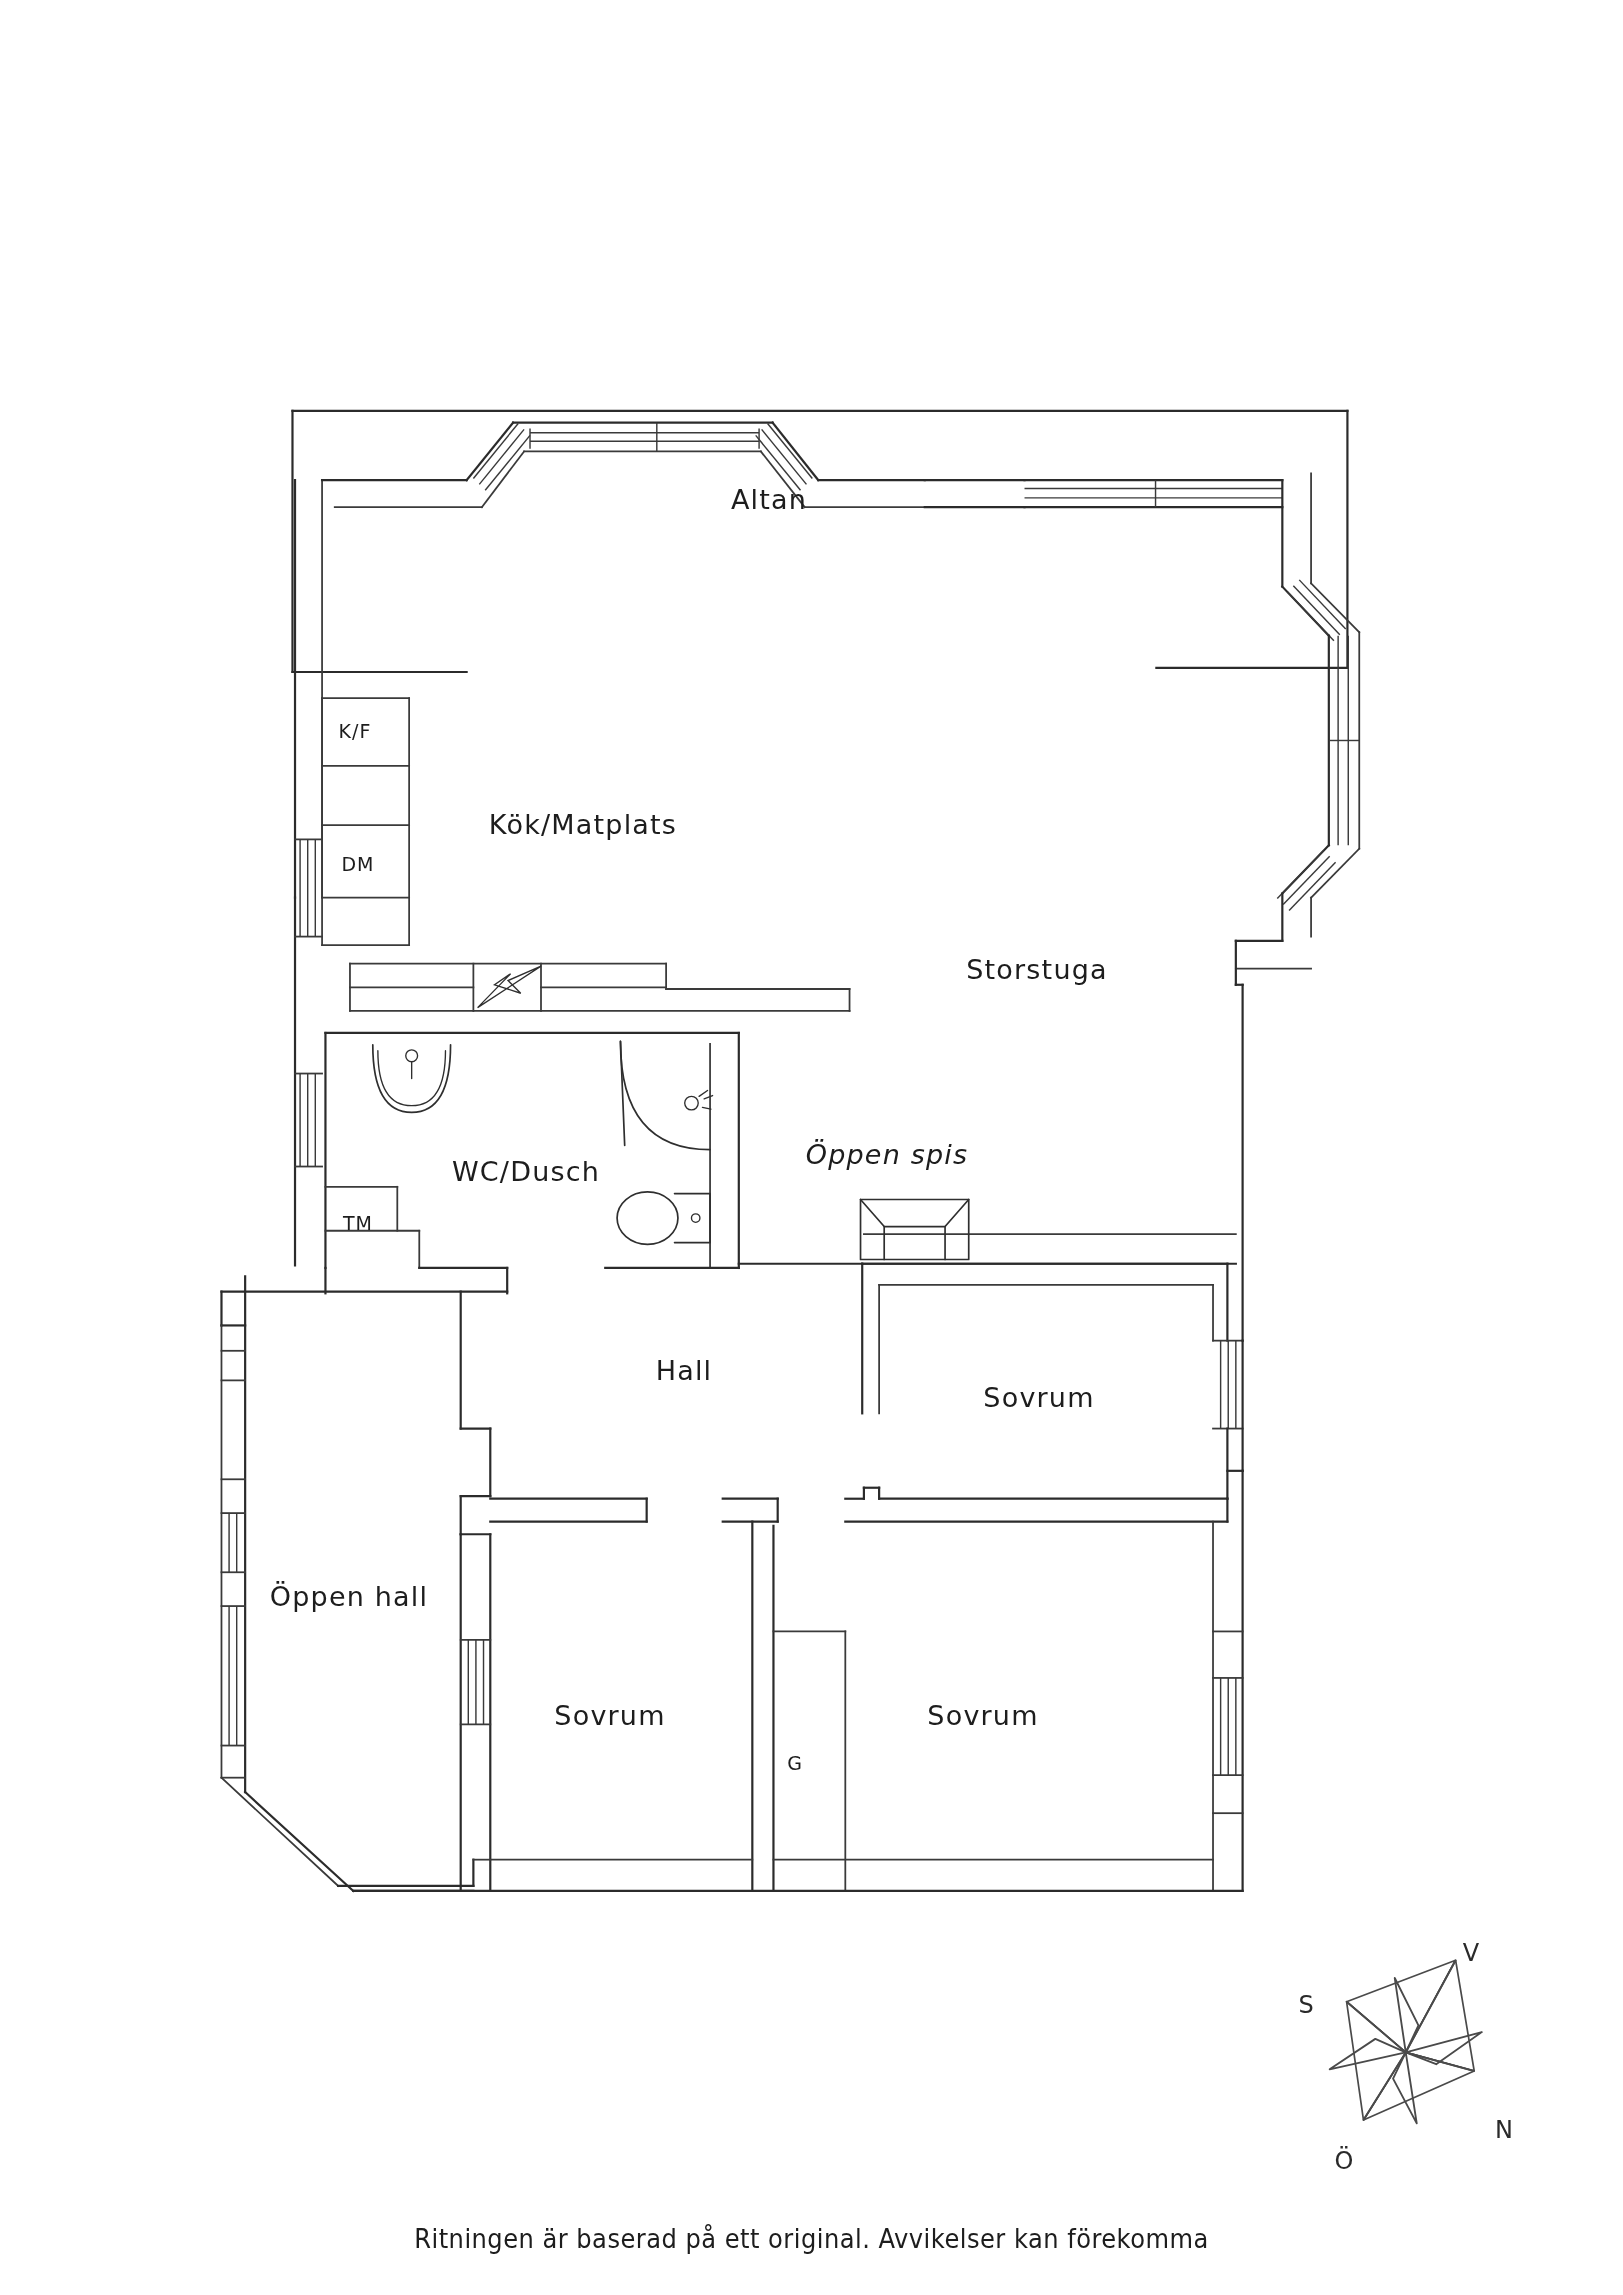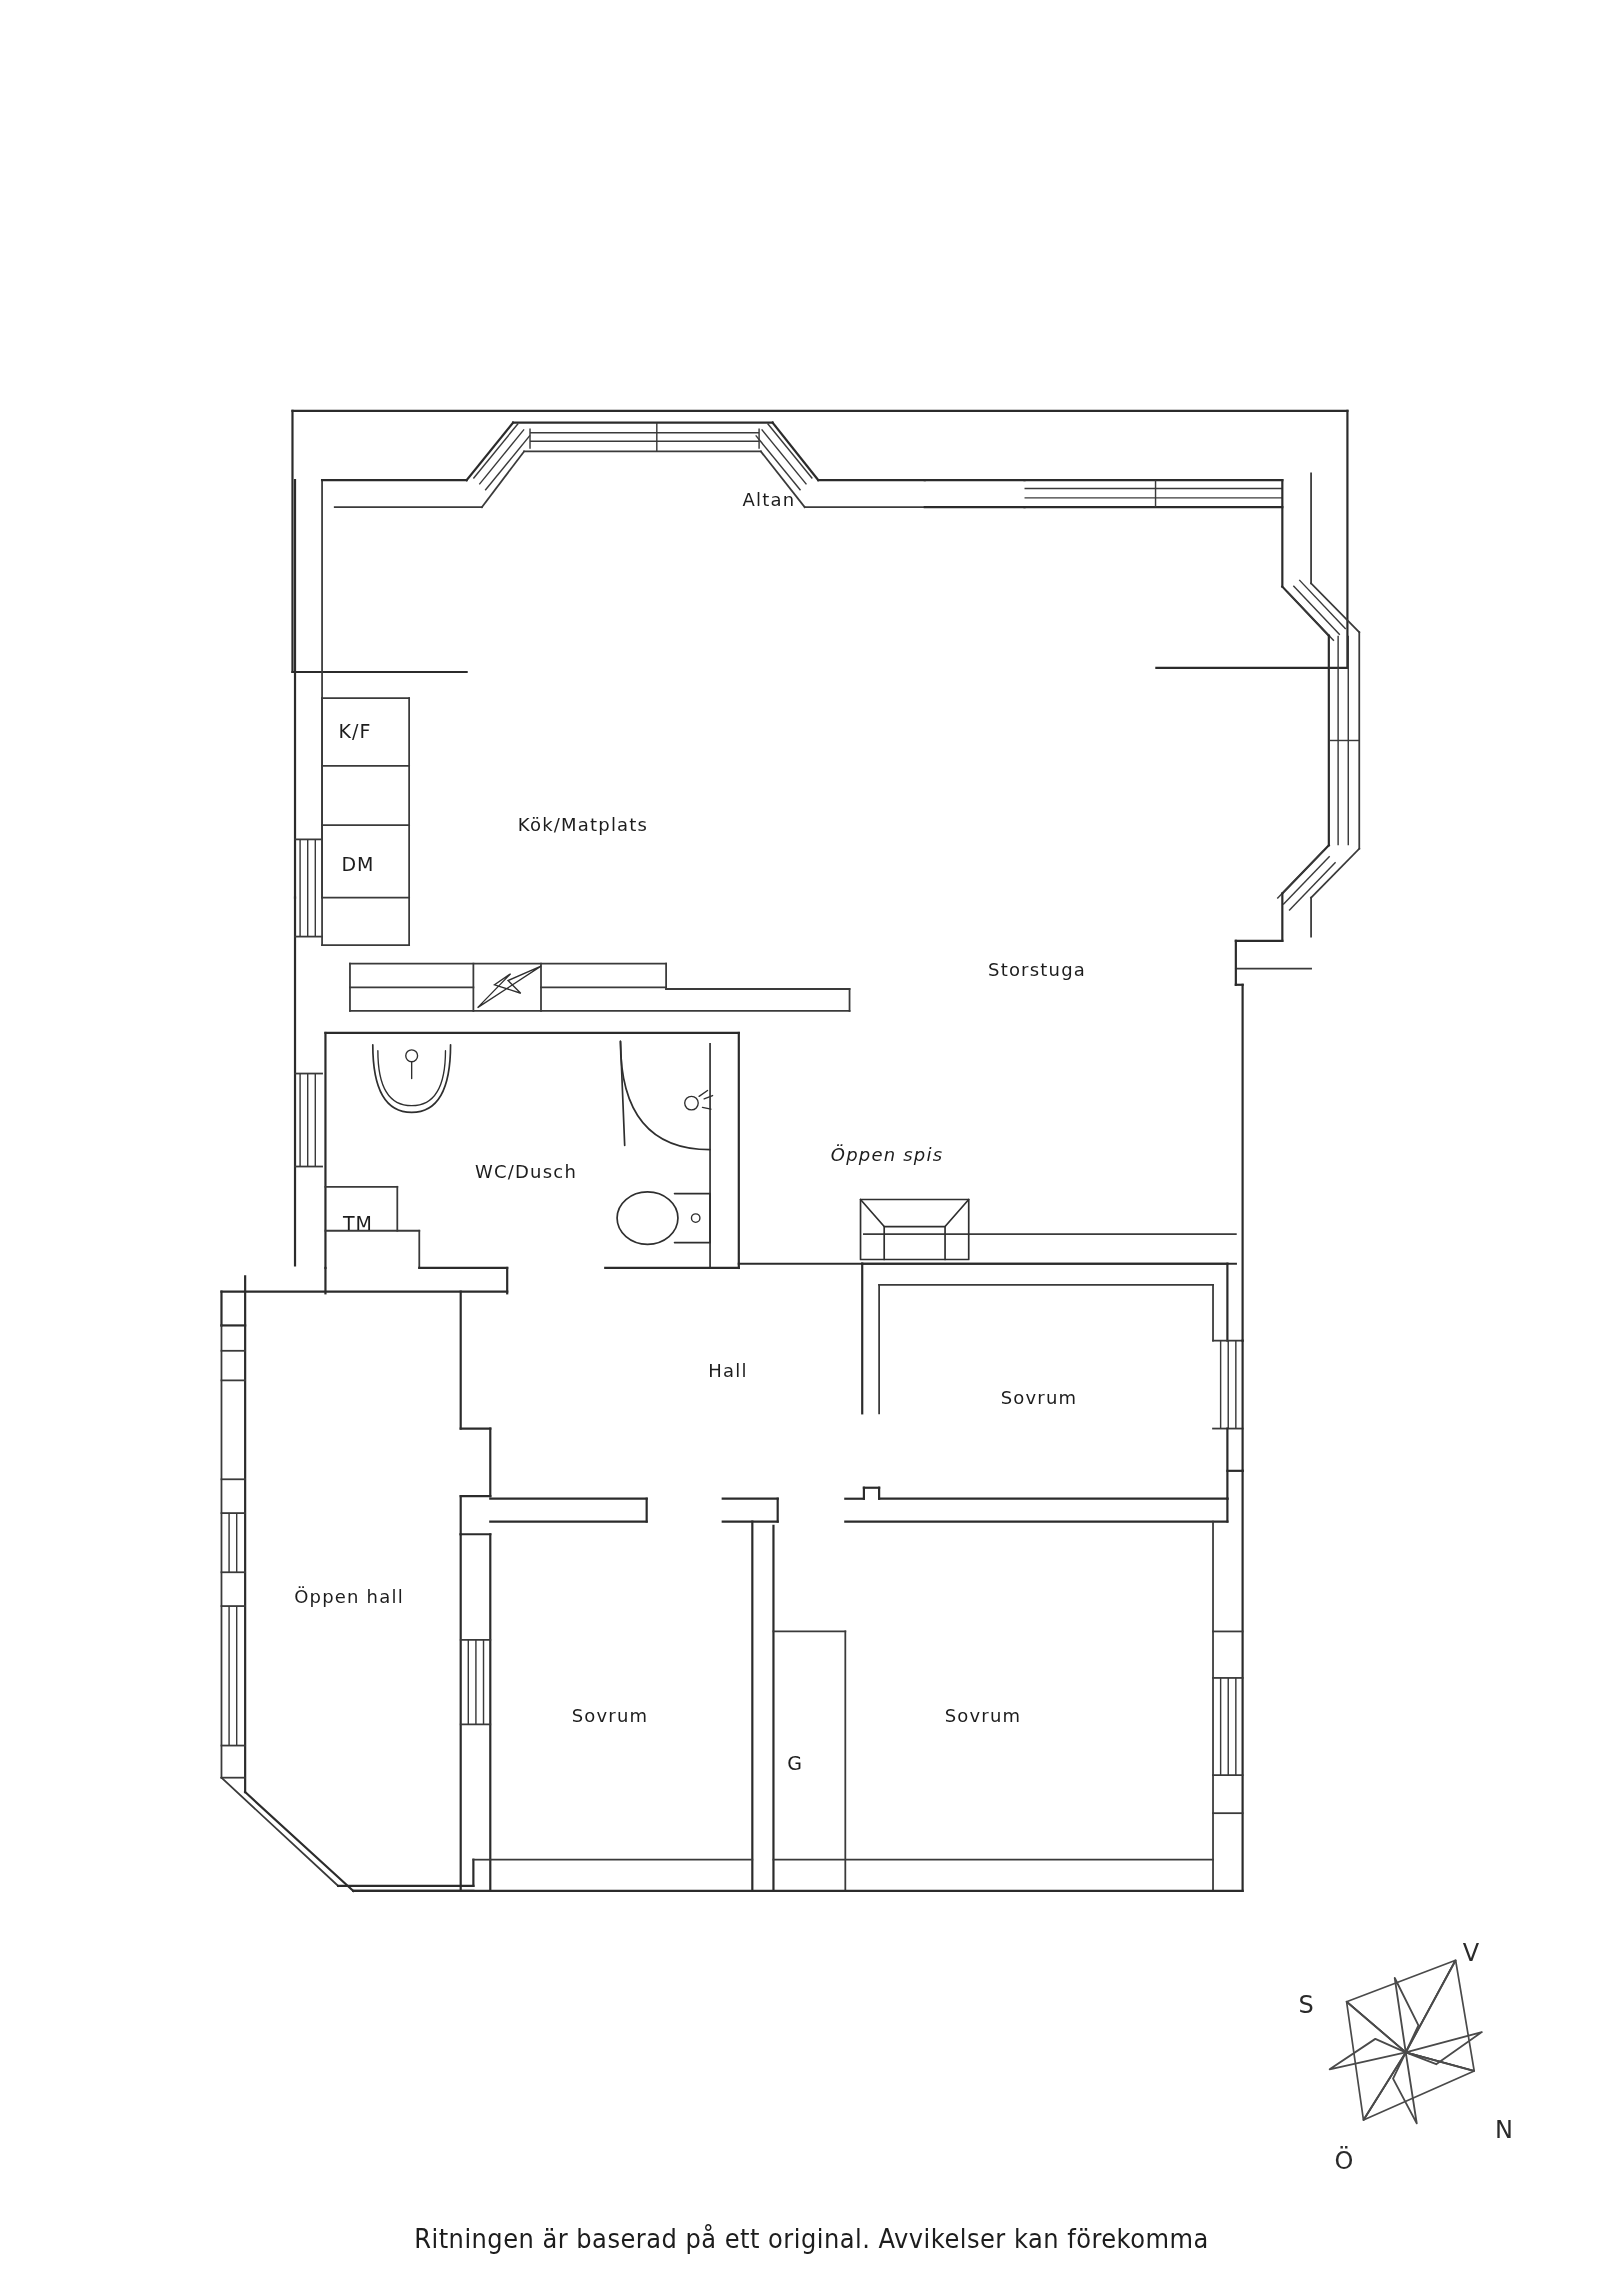--- a/index.html
+++ b/index.html
@@ -69,21 +69,21 @@
   .compass-fill {
     fill: #ffffff;
     stroke: #4a4a4a;
     stroke-width: 2.0;
     stroke-linejoin: round;
   }
   .room-label {
     position: absolute;
     color: #1d1d1d;
     font-family: "DejaVu Sans", sans-serif;
-    font-size: 18px;
+    font-size: 27px;
     letter-spacing: 1.2px;
     white-space: nowrap;
     transform: translate(-50%, -50%);
     font-weight: 400;
   }
   .room-label.small {
     font-size: 19px;
     letter-spacing: 1px;
   }
   .compass-label {
@@ -405,21 +405,21 @@
   <div class="room-label small" style="left:358px; top:864px;">DM</div>
 
   <div class="room-label" style="left:1037px; top:969px;">Storstuga</div>
 
   <div class="room-label" style="left:526px; top:1171px;">WC/Dusch</div>
 
   <div class="room-label" style="left:887px; top:1154px;font-style:italic;">Öppen spis</div>
 
   <div class="room-label small" style="left:358px; top:1223px;">TM</div>
 
-  <div class="room-label" style="left:684px; top:1370px;margin-left:44px;">Hall</div>
+  <div class="room-label" style="left:684px; top:1370px;">Hall</div>
 
   <div class="room-label" style="left:1039px; top:1397px;">Sovrum</div>
 
   <div class="room-label" style="left:349px; top:1596px;">Öppen hall</div>
 
   <div class="room-label" style="left:610px; top:1715px;">Sovrum</div>
 
   <div class="room-label small" style="left:795px; top:1763px;">G</div>
 
   <div class="room-label" style="left:983px; top:1715px;">Sovrum</div>

